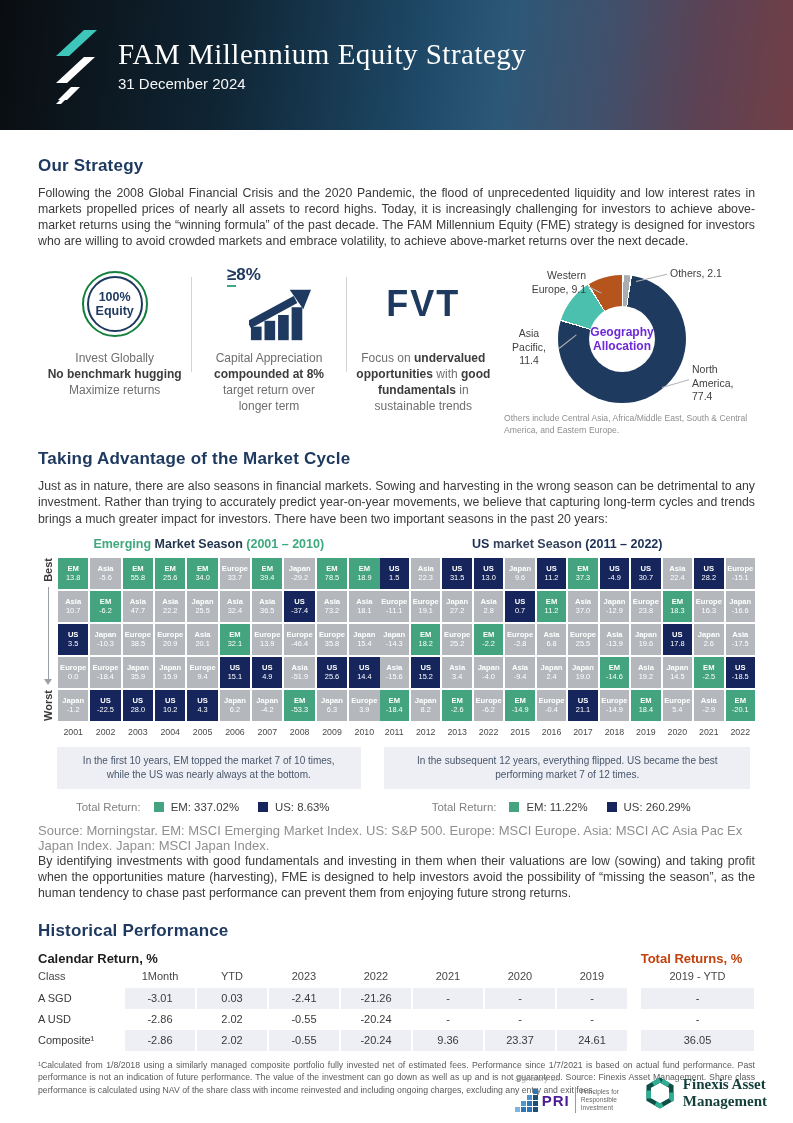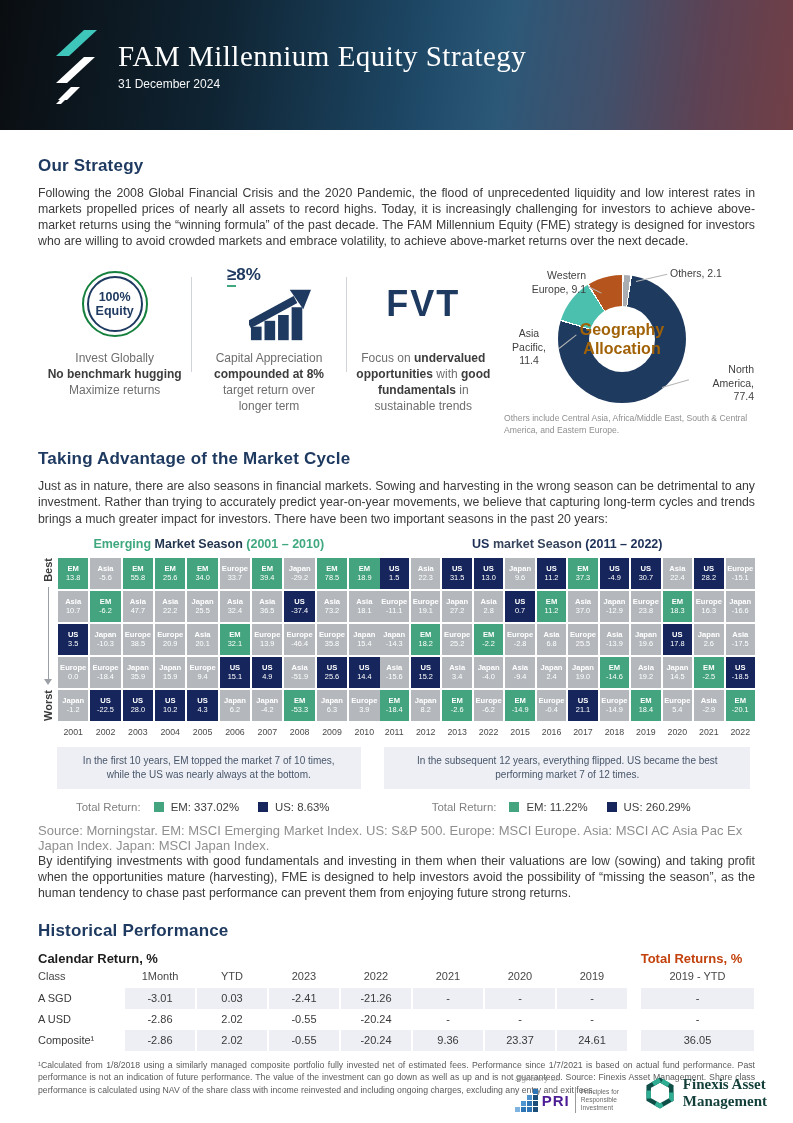--- a/index.html
+++ b/index.html
@@ -4,21 +4,21 @@
 <style>
   html,body{margin:0;padding:0;background:#e8e8e8;}
   .page{width:793px;height:1123px;background:#ffffff;position:relative;overflow:hidden;
         font-family:"Liberation Sans",sans-serif;color:#3b3b3b;margin:0 auto;}
   
   .hdr{height:130px;display:flex;align-items:center;padding-left:54px;box-sizing:border-box;
        background:linear-gradient(98deg,#0a0d10 0%,#0f2433 28%,#1d4765 52%,#2c5878 63%,#41506b 76%,#5d4254 88%,#713f46 100%);}
   .hdr .logo{width:44px;height:78px;flex:0 0 auto;}
   .hdr-text{margin-left:20px;color:#fff;}
   .hdr-title{font-family:"Liberation Serif",serif;font-size:29px;font-weight:500;letter-spacing:.5px;}
-  .hdr-date{font-size:12px;margin-top:4px;font-weight:400;opacity:.96;}
+  .hdr-date{font-size:15px;margin-top:4px;font-weight:400;opacity:.96;}
   
   .content{padding:0 38px;}
   h2{color:#1f3a60;font-size:17px;font-weight:700;margin:26px 0 9px;letter-spacing:.2px;}
   h2.s2{margin:10px 0 9px;}
   h2.s3{margin:20px 0 10px;}
   p.body{font-size:12.3px;line-height:1.31;text-align:justify;margin:0;color:#3a3a3a;}
   
   .feat-row{display:flex;margin-top:12px;min-height:178px;}
   .features{display:flex;width:462px;flex:0 0 auto;}
   .feature{flex:1;text-align:center;padding:0 4px;}
@@ -31,27 +31,27 @@
   .growth{position:relative;width:84px;height:78px;}
   .growth .ge{position:absolute;left:0;top:0;font-size:17px;font-weight:700;color:#1f3a60;}
   .growth .geu{border-bottom:2px solid #3fa87f;padding-bottom:1px;}
   .growth svg{position:absolute;right:0;bottom:2px;}
   .fvt{font-size:36px;font-weight:700;color:#1f3a60;letter-spacing:2px;}
   .caption{font-size:12px;line-height:1.32;color:#6e6e6e;margin-top:4px;}
   
   .donut-block{position:relative;width:255px;margin-left:auto;flex:0 0 auto;}
   .donut{position:absolute;left:58px;top:14px;width:128px;height:128px;border-radius:50%;}
   .hole{position:absolute;inset:31px;background:#fff;border-radius:50%;display:flex;align-items:center;
-        justify-content:center;text-align:center;font-weight:700;color:#a16207;font-size:16px;line-height:1.2;
+        justify-content:center;text-align:center;font-weight:700;color:#6d28d9;font-size:12px;line-height:1.2;
         white-space:pre-line;}
   .dlabel{position:absolute;font-size:10.5px;color:#3f3f3f;line-height:1.25;white-space:pre-line;}
   .pos-we{left:0;top:8px;width:86px;text-align:right;}
   .pos-others{left:170px;top:6px;text-align:left;}
   .pos-asia{left:0;top:66px;width:58px;text-align:center;}
-  .pos-na{left:192px;top:102px;width:62px;text-align:right;}
+  .pos-na{left:192px;top:102px;width:62px;text-align:left;}
   .lead{position:absolute;height:1px;background:#b6b6b6;transform-origin:left center;}
   .donut-note{position:absolute;left:4px;top:152px;width:250px;font-size:8.6px;color:#8f8f8f;line-height:1.35;margin:0;text-align:left;}
   
   .charts-row{display:flex;justify-content:space-between;margin-top:10px;}
   .chart0{width:342px;}
   .chart1{width:376px;}
   .chart-title{text-align:center;font-size:12.5px;margin-bottom:7px;}
   .chart-body{display:flex;}
   .axis{width:20px;display:flex;flex-direction:column;align-items:center;height:163px;flex:0 0 auto;}
   .axis .albl{writing-mode:vertical-rl;transform:rotate(180deg);font-weight:700;font-size:11px;color:#3a3a3a;}

